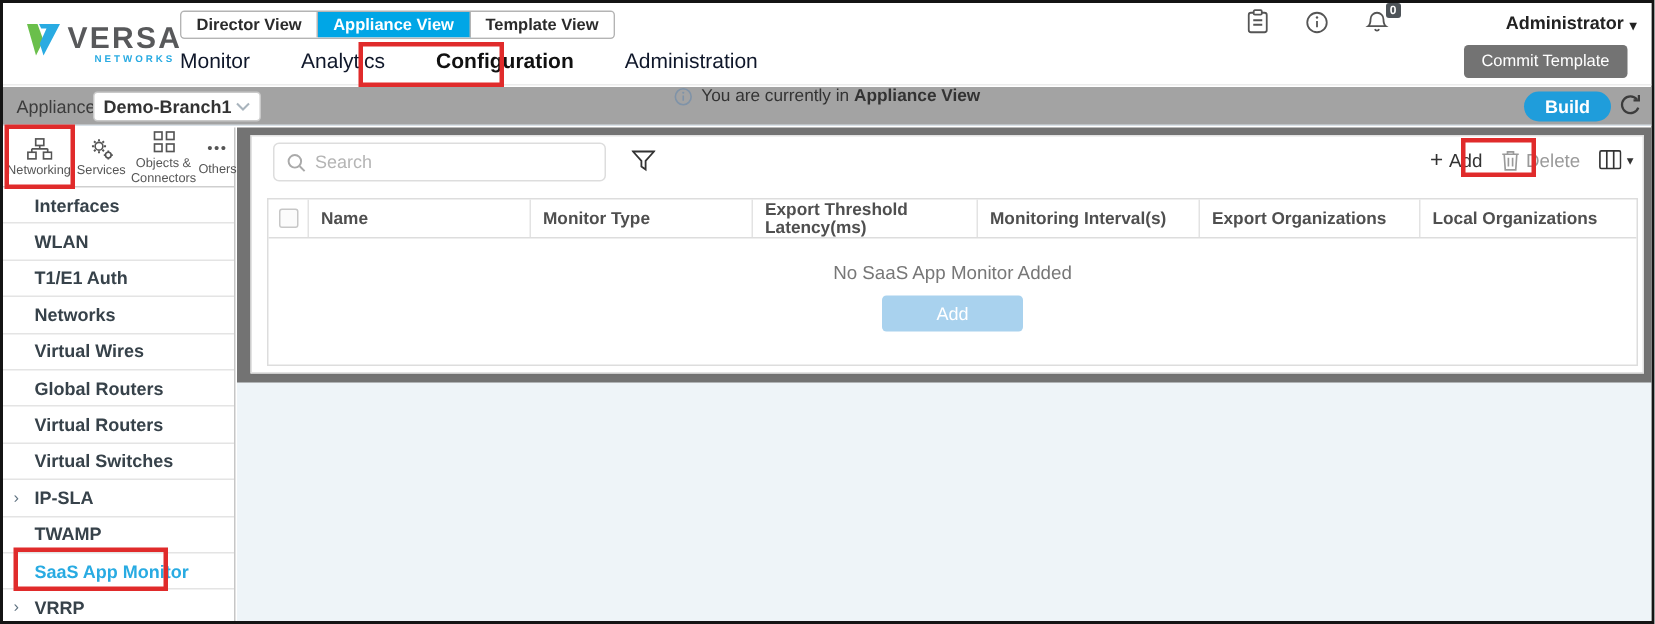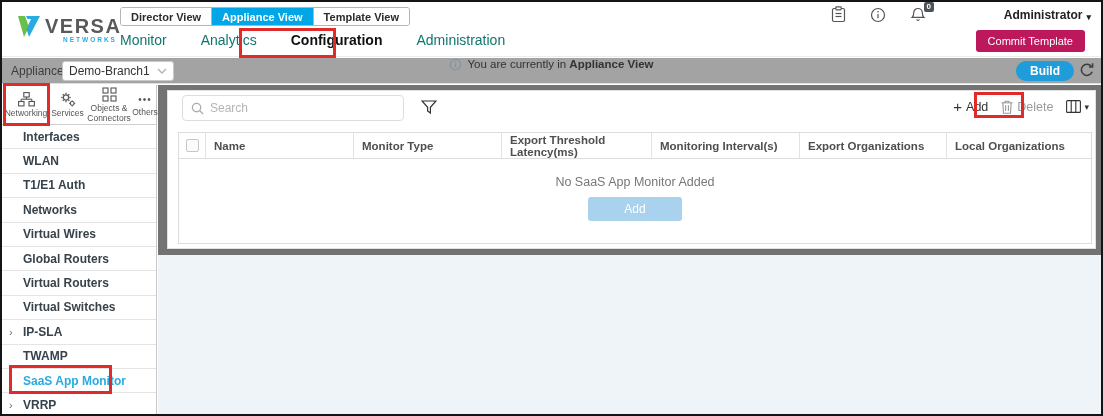--- a/index.html
+++ b/index.html
@@ -17,35 +17,35 @@
   #logo .vmark { position:absolute; left:0; top:2px; }
   #logo .brand-name { position:absolute; left:29px; top:4px; font-size:20px; font-weight:bold; letter-spacing:1.5px; color:#58595b; }
   #logo .brand-sub { position:absolute; left:47px; top:25px; font-size:6.5px; font-weight:bold; letter-spacing:2px; color:#29abe2; }
 
   #view-tabs { position:absolute; left:118px; top:5px; display:flex; border:1px solid #b4b4b4; border-radius:3px; overflow:hidden; height:19px; }
   .view-tab { padding:0 10px; font-size:11px; font-weight:bold; color:#2b2b2b; background:#fff; display:flex; align-items:center; cursor:pointer; border-right:1px solid #b4b4b4; }
   .view-tab:last-child { border-right:none; }
   .view-tab.active { background:#00a6e6; color:#fff; }
 
   #main-nav { position:absolute; left:118px; top:30px; display:flex; gap:34px; align-items:center; }
-  .nav-item { font-size:14px; color:#0f766e; cursor:pointer; }
+  .nav-item { font-size:14px; color:#0f172a; cursor:pointer; }
   .nav-item.active { color:#111; font-weight:bold; }
 
   #header-icons { position:absolute; right:175px; top:4px; display:flex; align-items:center; gap:24px; }
   .hicon { position:relative; cursor:pointer; }
   #bell-badge { position:absolute; top:-4px; right:-8px; background:#4d5358; color:#fff; font-size:8px; font-weight:bold; padding:1px 3px; border-radius:2px; line-height:1; }
   #user-menu { position:absolute; right:10px; top:6px; font-size:12px; font-weight:bold; color:#222; cursor:pointer; display:flex; align-items:flex-end; gap:4px; }
   #user-menu .caret { font-size:9px; color:#222; }
-  #commit-btn { position:absolute; right:16px; top:28px; background:#be185d; color:#fff; font-size:11px; padding:5px 12px; border:none; border-radius:3px; cursor:pointer; font-family:inherit; }
+  #commit-btn { position:absolute; right:16px; top:28px; background:#737373; color:#fff; font-size:11px; padding:5px 12px; border:none; border-radius:3px; cursor:pointer; font-family:inherit; }
 
   
   #appliance-bar { position:absolute; left:0; top:56px; width:100%; height:26px; background:#a3a3a3; border-bottom:1px solid #d9e1e8; }
   #appliance-label { position:absolute; left:9px; top:6px; font-size:12px; color:#3c3c3c; }
   #appliance-select { position:absolute; left:60px; top:3px; width:112px; height:20px; border:1px solid #c9c9c9; border-radius:3px; background:#fff; display:flex; align-items:center; justify-content:space-between; padding:0 6px; cursor:pointer; }
-  #appliance-select .sel-text { font-size:12px; font-weight:normal; color:#333; }
+  #appliance-select .sel-text { font-size:12px; font-weight:bold; color:#333; }
   #notice { position:absolute; left:0; right:0; top:0; height:100%; display:flex; justify-content:center; gap:5px; pointer-events:none; }
   #notice .txt { font-size:11.5px; color:#333; }
   #notice b { font-weight:bold; }
   #build-btn { position:absolute; right:27px; top:3px; background:#1f9ddb; color:#fff; border:none; border-radius:12px; font-size:12px; font-weight:bold; padding:3px 14px; cursor:pointer; font-family:inherit; }
   #refresh-icon { position:absolute; right:6px; top:4px; cursor:pointer; }
 
   
   #sidebar { position:absolute; left:0; top:83px; width:155px; bottom:0; background:#fff; border-right:1px solid #c6c6c6; }
   #sidebar-cats { display:flex; height:40px; border-bottom:1px solid #cfcfcf; align-items:center; }
   .cat { flex:0 0 auto; display:flex; flex-direction:column; align-items:center; justify-content:center; gap:2px; cursor:pointer; padding-top:2px; }

